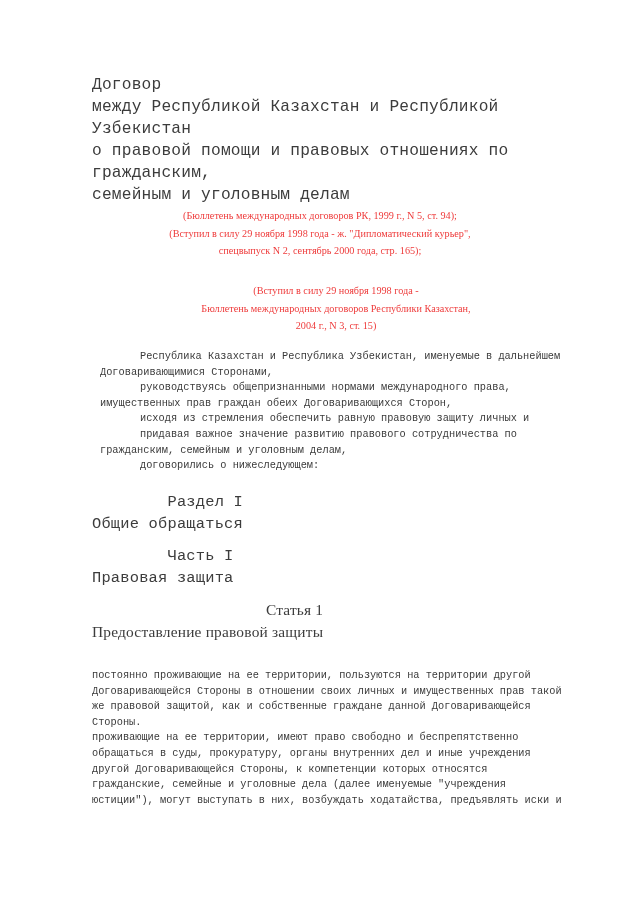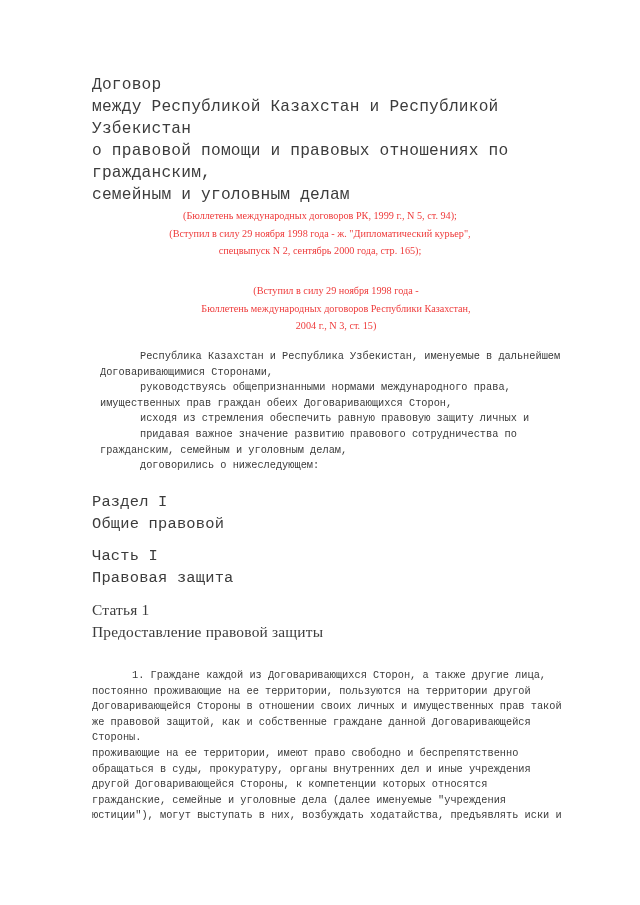--- a/index.html
+++ b/index.html
@@ -55,20 +55,21 @@
     .body-text .line { display: block; white-space: nowrap; }
     .indent { padding-left: 40px; }
     .preamble { top: 349px; margin-left: 8px; }
     .heading {
       position: absolute;
       left: 92px;
       font-size: 15.4px;
       line-height: 22px;
       color: #3c3c3c;
       letter-spacing: 0.2px;
+      text-align: right;
     }
     .heading .line { display: block; white-space: nowrap; }
     .h-razdel { top: 491px; }
     .h-chast { top: 545px; }
     .h-statya { top: 599px; font-family: Liberation Serif, serif; }
     .article { top: 668px; }
   </style>
 </head>
 <body>
 
@@ -101,35 +102,34 @@
     <span class="line indent">руководствуясь общепризнанными нормами международного права,</span>
     <span class="line">имущественных прав граждан обеих Договаривающихся Сторон,</span>
     <span class="line indent">исходя из стремления обеспечить равную правовую защиту личных и</span>
     <span class="line indent">придавая важное значение развитию правового сотрудничества по</span>
     <span class="line">гражданским, семейным и уголовным делам,</span>
     <span class="line indent">договорились о нижеследующем:</span>
   </div>
 
   <div class="heading h-razdel">
     <span class="line">Раздел I</span>
-    <span class="line">Общие правовой</span>
+    <span class="line">Общие обращаться</span>
   </div>
 
   <div class="heading h-chast">
     <span class="line">Часть I</span>
     <span class="line">Правовая защита</span>
   </div>
 
   <div class="heading h-statya">
     <span class="line">Статья 1</span>
     <span class="line">Предоставление правовой защиты</span>
   </div>
 
   <div class="body-text article">
-    <span class="line indent">1. Граждане каждой из Договаривающихся Сторон, а также другие лица,</span>
     <span class="line">постоянно проживающие на ее территории, пользуются на территории другой</span>
     <span class="line">Договаривающейся Стороны в отношении своих личных и имущественных прав такой</span>
     <span class="line">же правовой защитой, как и собственные граждане данной Договаривающейся</span>
     <span class="line">Стороны.</span>
     <span class="line">проживающие на ее территории, имеют право свободно и беспрепятственно</span>
     <span class="line">обращаться в суды, прокуратуру, органы внутренних дел и иные учреждения</span>
     <span class="line">другой Договаривающейся Стороны, к компетенции которых относятся</span>
     <span class="line">гражданские, семейные и уголовные дела (далее именуемые "учреждения</span>
     <span class="line">юстиции"), могут выступать в них, возбуждать ходатайства, предъявлять иски и</span>
   </div>

